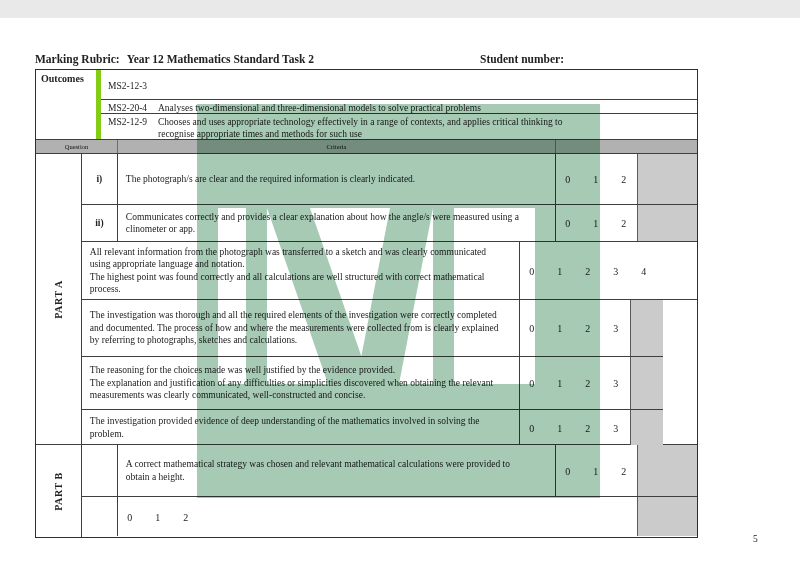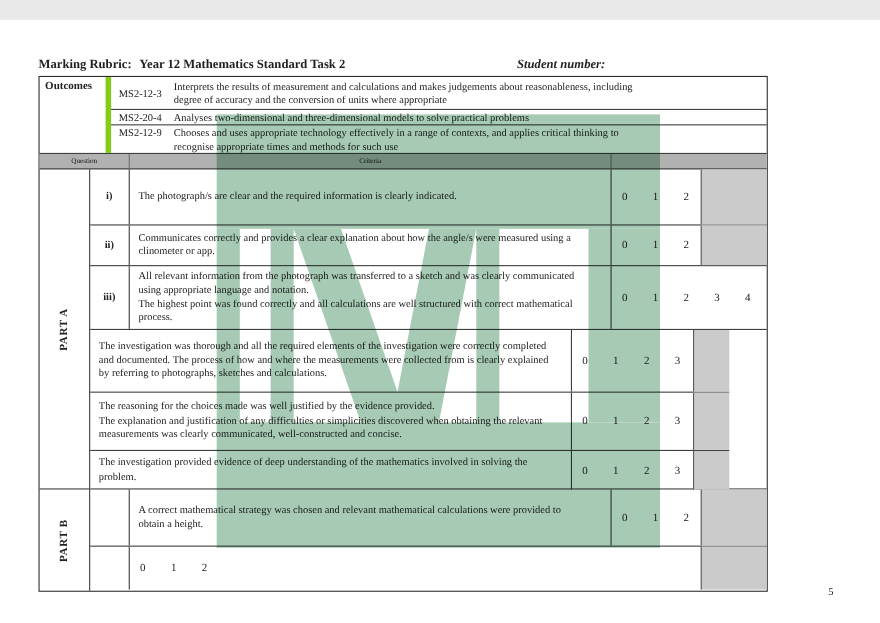--- a/index.html
+++ b/index.html
@@ -4,21 +4,21 @@
 <style>
   html,body { margin:0; padding:0; background:#e9e9e9; }
   .page {
     position:relative; width:800px; height:566px; background:#ffffff;
     font-family:"Liberation Serif","DejaVu Serif",serif; color:#222;
     overflow:hidden; margin:18px auto;
   }
   
   .title-row { position:absolute; left:35px; top:35px; width:663px; height:14px; font-size:11.5px; font-weight:bold; }
   .title-label { margin-right:7px; }
-  .student-label { position:absolute; left:435px; top:0;font-style:italic; }
+  .student-label { position:absolute; left:445px; top:0; }
   
   .rubric { position:absolute; left:35px; top:51px; width:663px; border:1px solid #2e2e2e; box-sizing:border-box; font-size:9.5px; }
   .rubric * { box-sizing:border-box; }
   
   .outcomes-row { display:flex; height:70px; border-bottom:1px solid #3f3f3f; }
   .outcomes-label { width:65px; border-right:5px solid #84cc16; font-weight:bold; padding:3px 0 0 5px; font-size:10px; }
   .outcomes-body { flex:1; display:flex; flex-direction:column; }
   .outcome-item { display:flex; line-height:12px; padding-top:2px; }
   .outcome-item.h31 { height:31px; border-bottom:1px solid #3f3f3f;align-items:center; }
   .outcome-item.h14 { height:14px; border-bottom:1px solid #3f3f3f; }
@@ -69,22 +69,20 @@
     <span class="student-label">Student number:</span>
   </div>
 
   <div class="rubric">
 
     <div class="outcomes-row">
       <div class="outcomes-label">Outcomes</div>
       <div class="outcomes-body">
         <div class="outcome-item h31">
           <span class="outcome-code">MS2-12-3</span>
-          <span class="outcome-text">Interprets the results of measurement and calculations and makes judgements about reasonableness, including
-degree of accuracy and the conversion of units where appropriate</span>
         </div>
         <div class="outcome-item h14">
           <span class="outcome-code">MS2-20-4</span>
           <span class="outcome-text">Analyses two-dimensional and three-dimensional models to solve practical problems</span>
         </div>
         <div class="outcome-item h25">
           <span class="outcome-code">MS2-12-9</span>
           <span class="outcome-text">Chooses and uses appropriate technology effectively in a range of contexts, and applies critical thinking to
 recognise appropriate times and methods for such use</span>
         </div>
@@ -129,21 +127,20 @@
             </div>
           <div class="marks-cell">
             <span class="mk m0">0</span>
             <span class="mk m1">1</span>
             <span class="mk m2">2</span>
             <div class="grayfill g3"></div>
           </div>
         </div>
 
         <div class="rrow h58">
-          <div class="num-cell">iii)</div>
           <div class="crit-cell">
               <div class="crit-text">All relevant information from the photograph was transferred to a sketch and was clearly communicated using appropriate language and notation.
 The highest point was found correctly and all calculations are well structured with correct mathematical process.</div>
             </div>
           <div class="marks-cell">
             <span class="mk m0">0</span>
             <span class="mk m1">1</span>
             <span class="mk m2">2</span>
             <span class="mk m3">3</span>
             <span class="mk m4">4</span>

